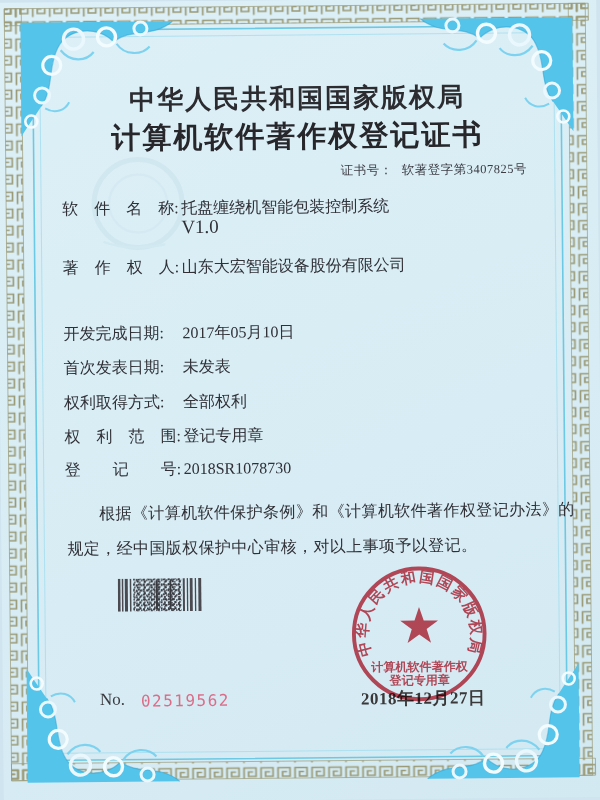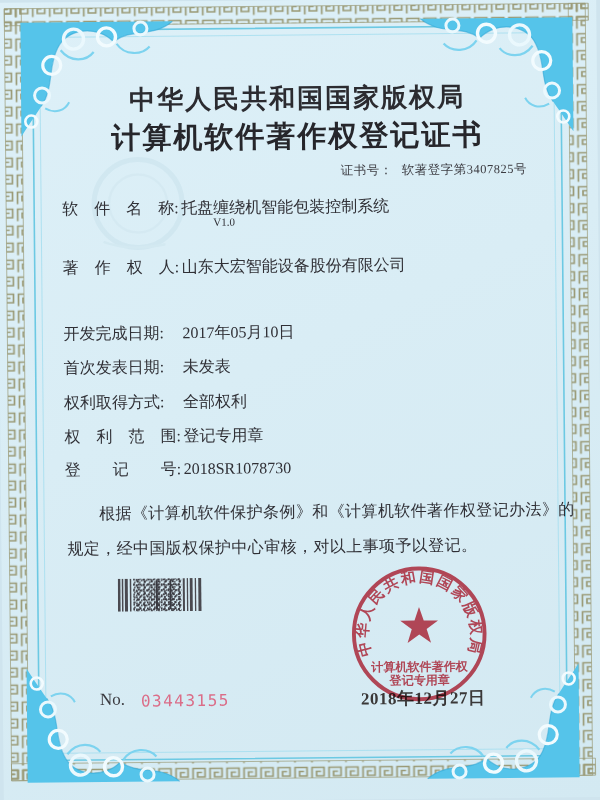--- a/index.html
+++ b/index.html
@@ -22,21 +22,21 @@
     position:absolute;left:0;top:117px;width:100%;text-align:center;
     font-size:29px;font-weight:bold;letter-spacing:2px;color:#26262b;
   }
   .certno{
     position:absolute;left:343px;top:163px;font-size:12.5px;color:#3c3c42;
     letter-spacing:0.5px;white-space:nowrap;
   }
   .certno .cl{margin-right:9px;margin-top:30px;}
   .row{position:absolute;left:64px;font-size:16px;color:#303036;white-space:nowrap;}
   .lab{display:inline-block;width:119px;white-space:pre;}
-  .ver{position:absolute;left:183px;top:215px;font-size:11px;color:#303036;margin-left:32px;}
+  .ver{position:absolute;left:183px;top:215px;font-size:19px;color:#303036;}
   .pline{position:absolute;font-size:16px;color:#303036;white-space:nowrap;letter-spacing:0.4px;}
   .p1{left:98px;top:502px;}
   .p2{left:66px;top:537px;}
   .bc{position:absolute;left:116px;top:577px;}
   .serialLab{position:absolute;left:97px;top:688px;font-size:17px;color:#3b3b40;}
   .serialNum{
     position:absolute;left:138px;top:690px;
     font-family:"DejaVu Sans Mono",monospace;font-size:16px;
     letter-spacing:1.5px;color:#db6d88;
   }
@@ -160,21 +160,21 @@
     <rect x="38" y="2" width="2" height="29" fill="#38383f"></rect>
     <rect x="52" y="1" width="1.6" height="30" fill="#38383f"></rect>
     <rect x="65" y="0" width="2" height="33" fill="#4a4a50"></rect>
     <rect x="69" y="0" width="1.3" height="33" fill="#4a4a50"></rect>
     <rect x="72" y="0" width="2.8" height="33" fill="#4a4a50"></rect>
     <rect x="77" y="0" width="1.3" height="33" fill="#4a4a50"></rect>
     <rect x="80.5" y="0" width="3" height="33" fill="#4a4a50"></rect>
   </svg>
 
   <div class="serialLab">No.</div>
-  <div class="serialNum">03443155</div>
+  <div class="serialNum">02519562</div>
 
   <div class="issueDate">2018年12月27日</div>
 
   <svg class="seal" viewBox="0 0 200 200">
     <defs>
       <path id="sealArc" d="M 36.8 136.5 A 73 73 0 1 1 163.2 136.5" fill="none"></path>
     </defs>
     <circle cx="100" cy="100" r="92" fill="none" stroke="#cf3e4d" stroke-width="5.5"></circle>
     <text font-size="21" font-weight="bold" fill="#cf3e4d" letter-spacing="3">
       <textPath href="#sealArc" startOffset="50%" text-anchor="middle">中华人民共和国国家版权局</textPath>

